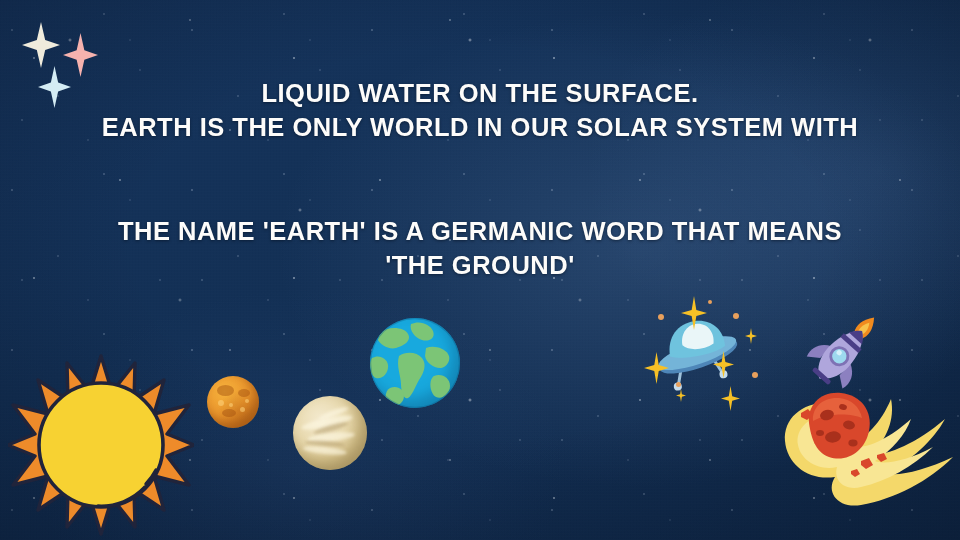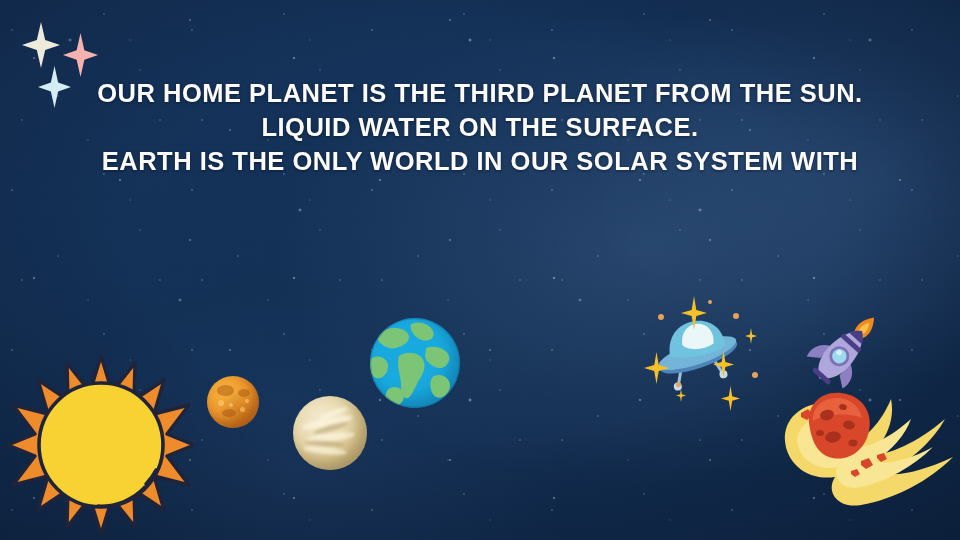--- a/index.html
+++ b/index.html
@@ -138,26 +138,27 @@
     <i style="background:#EFEBDC;"></i>
   </div>
   <div class="sparkle" style="left:63px;top:33px;width:35px;height:44px;">
     <i style="background:#F6B2AE;"></i>
   </div>
   <div class="sparkle" style="left:38px;top:66px;width:33px;height:42px;">
     <i style="background:#D4ECF4;"></i>
   </div>
 
   <div class="text-block" id="para1">
-    <div class="text-line">OUR HOME PLANET IS THE THIRD PLANET FROM THE SUN.</div>
     <div class="text-line">LIQUID WATER ON THE SURFACE.</div>
     <div class="text-line">EARTH IS THE ONLY WORLD IN OUR SOLAR SYSTEM WITH</div>
   </div>
 
   <div class="text-block" id="para2">
+    <div class="text-line">THE NAME 'EARTH' IS A GERMANIC WORD THAT MEANS</div>
+    <div class="text-line">'THE GROUND'</div>
   </div>
 
   <div id="sun">
     <svg viewBox="0 0 186 186" width="186" height="186">
       <g stroke="#20243B" stroke-width="3.4" stroke-linejoin="round" stroke-linecap="round">
         <path fill="#EE8B2A" d="
           M93 4 L104 40 L127 11 L126 48 L156 28 L146 62 L181 53 L159 82
           L186 93 L159 104 L181 133 L146 124 L156 158 L126 138 L127 175 L104 146
           L93 182 L82 146 L59 175 L60 138 L30 158 L40 124 L5 133 L27 104
           L0 93 L27 82 L5 53 L40 62 L30 28 L60 48 L59 11 L82 40 Z"></path>

